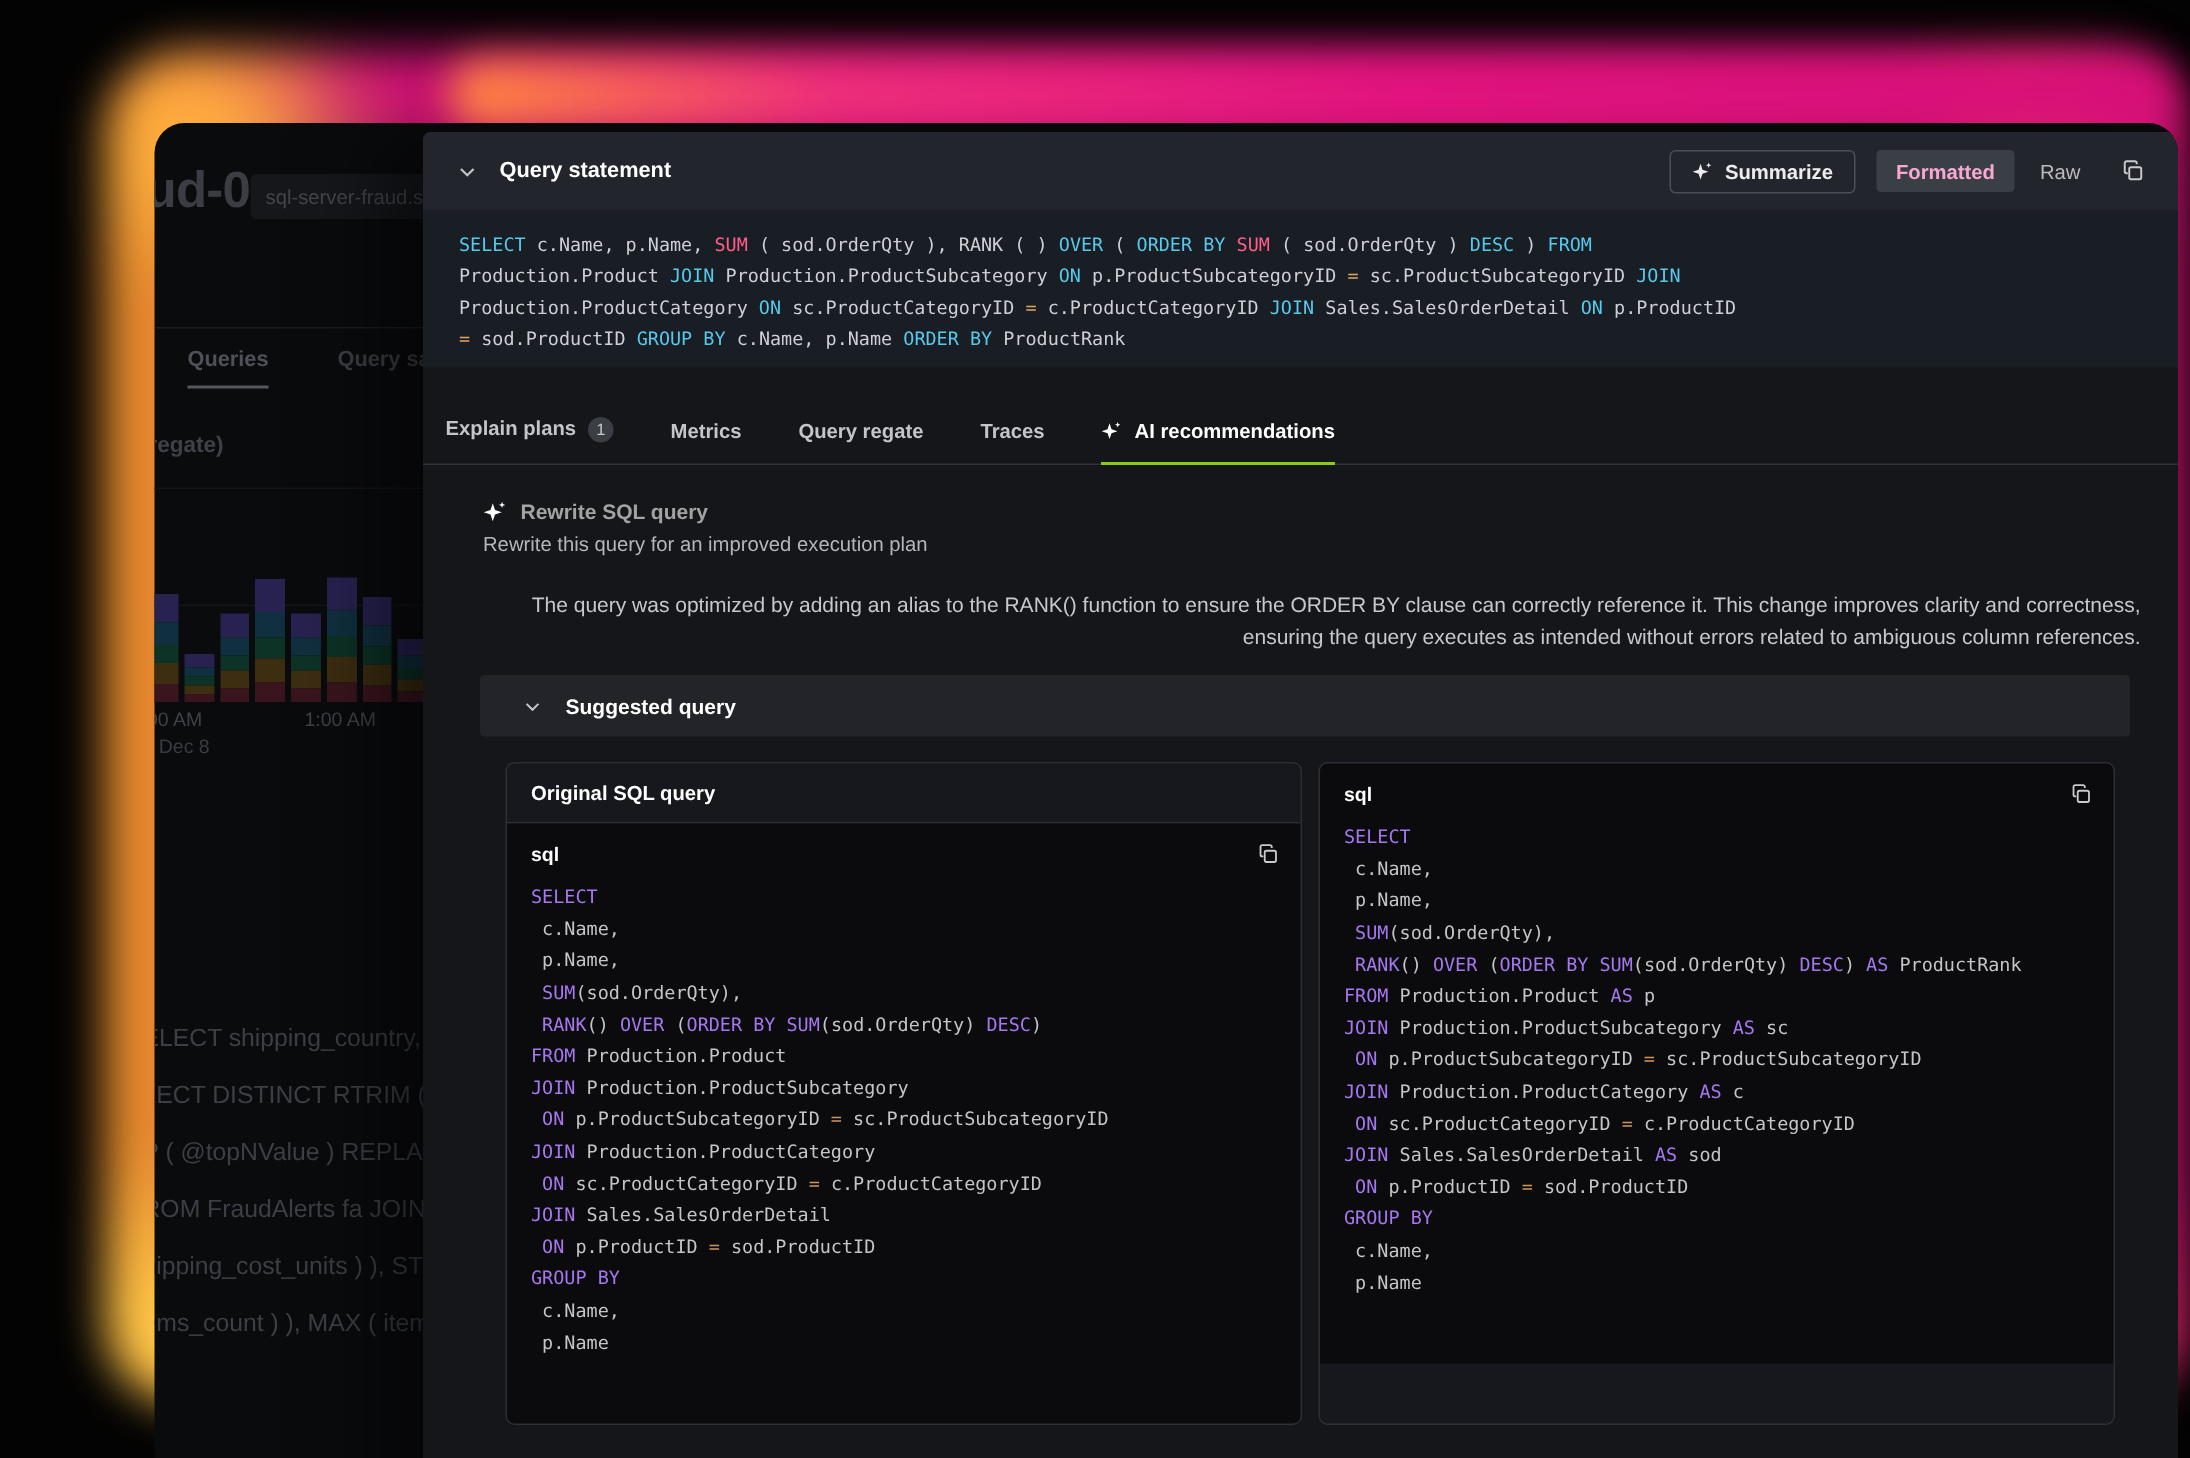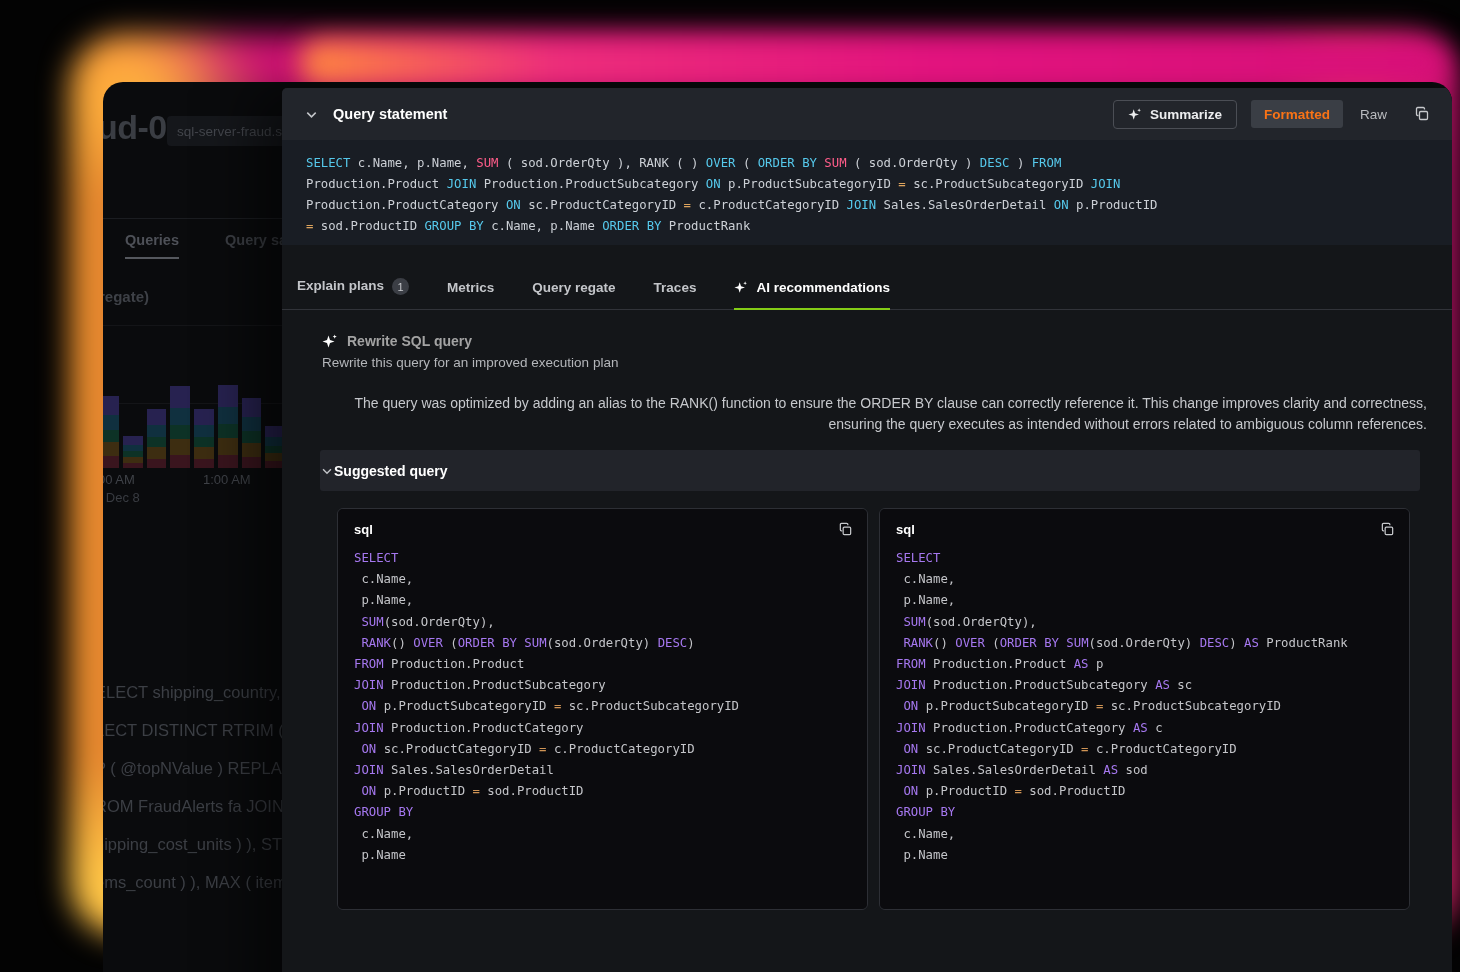--- a/index.html
+++ b/index.html
@@ -62,21 +62,21 @@
   .ov-chevron { color:#c3c5c9; margin-left:22px; display:flex; cursor:pointer; }
   .ov-title { color:#ffffff; font-size:14.5px; font-weight:700; margin-left:14px; }
   .ov-header-right { margin-left:auto; display:flex; align-items:center; margin-right:22px; gap:14px; }
   .btn-summarize {
     display:flex; align-items:center; gap:8px; height:29px; padding:0 14px;
     border:1px solid #4b4e55; border-radius:4px; background:transparent;
     color:#ecedef; font-size:13.5px; font-weight:700; cursor:pointer;
   }
   .seg-group { display:flex; align-items:center; gap:4px; }
   .seg { height:28px; padding:0 13px; display:flex; align-items:center; border-radius:3px; font-size:13.5px; cursor:pointer; }
-  .seg.active { background:#3a3e45; color:#f97316; font-weight:700;text-align:center; }
+  .seg.active { background:#3a3e45; color:#f9a8d4; font-weight:700;text-align:center; }
   .seg.inactive { color:#b9bbbf; }
   .icon-btn { color:#c8cacd; display:flex; cursor:pointer; }
 
   .ov-statement {
     position:absolute; left:0; top:52px; right:0; height:105px; background:#191d24;
     padding:13px 24px; font-family:"DejaVu Sans Mono", monospace; font-size:12.3px;
     line-height:21px; white-space:pre; overflow:hidden;
   }
   .tok-kw   { color:#56c9ec; }
   .tok-fn   { color:#ff5d8a; }
@@ -95,21 +95,21 @@
   .ov-tab.active { color:#ffffff; border-bottom:2px solid #84cc16; }
   .tab-badge { width:17px; height:17px; border-radius:50%; background:#3b3e45; color:#c6c8cc; font-size:11px; font-weight:400; display:flex; align-items:center; justify-content:center; }
 
   .ov-content { position:absolute; left:0; top:222px; right:0; bottom:0; overflow:hidden; }
   .rec-title-row { position:absolute; left:40px; top:23px; display:flex; align-items:center; gap:9px; color:#fff; }
   .rec-title { font-size:14px; font-weight:700; color:#a3a3a3; }
   .rec-subtitle { position:absolute; left:40px; top:45px; font-size:13.5px; color:#b4b6ba; }
   .rec-desc { position:absolute; left:40px; top:83px; width:1105px; font-size:14px; line-height:21px; color:#c6c8cc;text-align:right; }
   .suggested-bar {
     position:absolute; left:38px; top:140px; width:1100px; height:41px; background:#22242a;
-    border-radius:3px; display:flex; align-items:center; cursor:pointer;
+    border-radius:3px; display:flex; align-items:center; gap:15px; padding-left:28px; cursor:pointer;
   }
   .suggested-label { color:#ffffff; font-size:14px; font-weight:700; }
 
   .panels { position:absolute; left:55px; top:198px; width:1073px; display:flex; gap:11px; }
   .panel { width:531px; border:1px solid #2d2f35; border-radius:6px; overflow:hidden; background:#17181d; }
   .panel-header { height:40px; display:flex; align-items:center; padding-left:16px; color:#ffffff; font-size:13.5px; font-weight:700; background:#17181d; border-bottom:1px solid #2d2f35; }
   .code-block { background:#0b0b0e; height:400px; }
   .code-head { display:flex; align-items:flex-start; justify-content:space-between; padding:13px 14px 9px 16px; }
   .code-lang { color:#ffffff; font-size:13px; font-weight:700; }
   .code-body { padding:2px 16px; font-family:"DejaVu Sans Mono", monospace; font-size:12.3px; line-height:21.2px; white-space:pre; }
@@ -283,20 +283,21 @@
           <span style="color:#c3c5c9">
             <svg viewBox="0 0 16 16" width="14" height="14">
                 <path d="M3.5 6l4.5 4.5L12.5 6" fill="none" stroke="currentColor" stroke-width="1.6"></path>
               </svg>
           </span>
           <span class="suggested-label">Suggested query</span>
         </div>
 
         <div class="panels">
           <div class="panel">
+            <div class="panel-header">Original SQL query</div>
             <div class="code-block">
               <div class="code-head">
                 <span class="code-lang">sql</span>
                 <span class="icon-btn">
                   <svg viewBox="0 0 16 16" width="15" height="15" fill="none" stroke="currentColor" stroke-width="1.3">
                       <rect x="5.5" y="5.5" width="8" height="8" rx="1.2"></rect>
                       <path d="M10.5 3.5v-.8a1.2 1.2 0 0 0-1.2-1.2H3.7a1.2 1.2 0 0 0-1.2 1.2v5.6a1.2 1.2 0 0 0 1.2 1.2h.8"></path>
                     </svg>
                 </span>
               </div>

